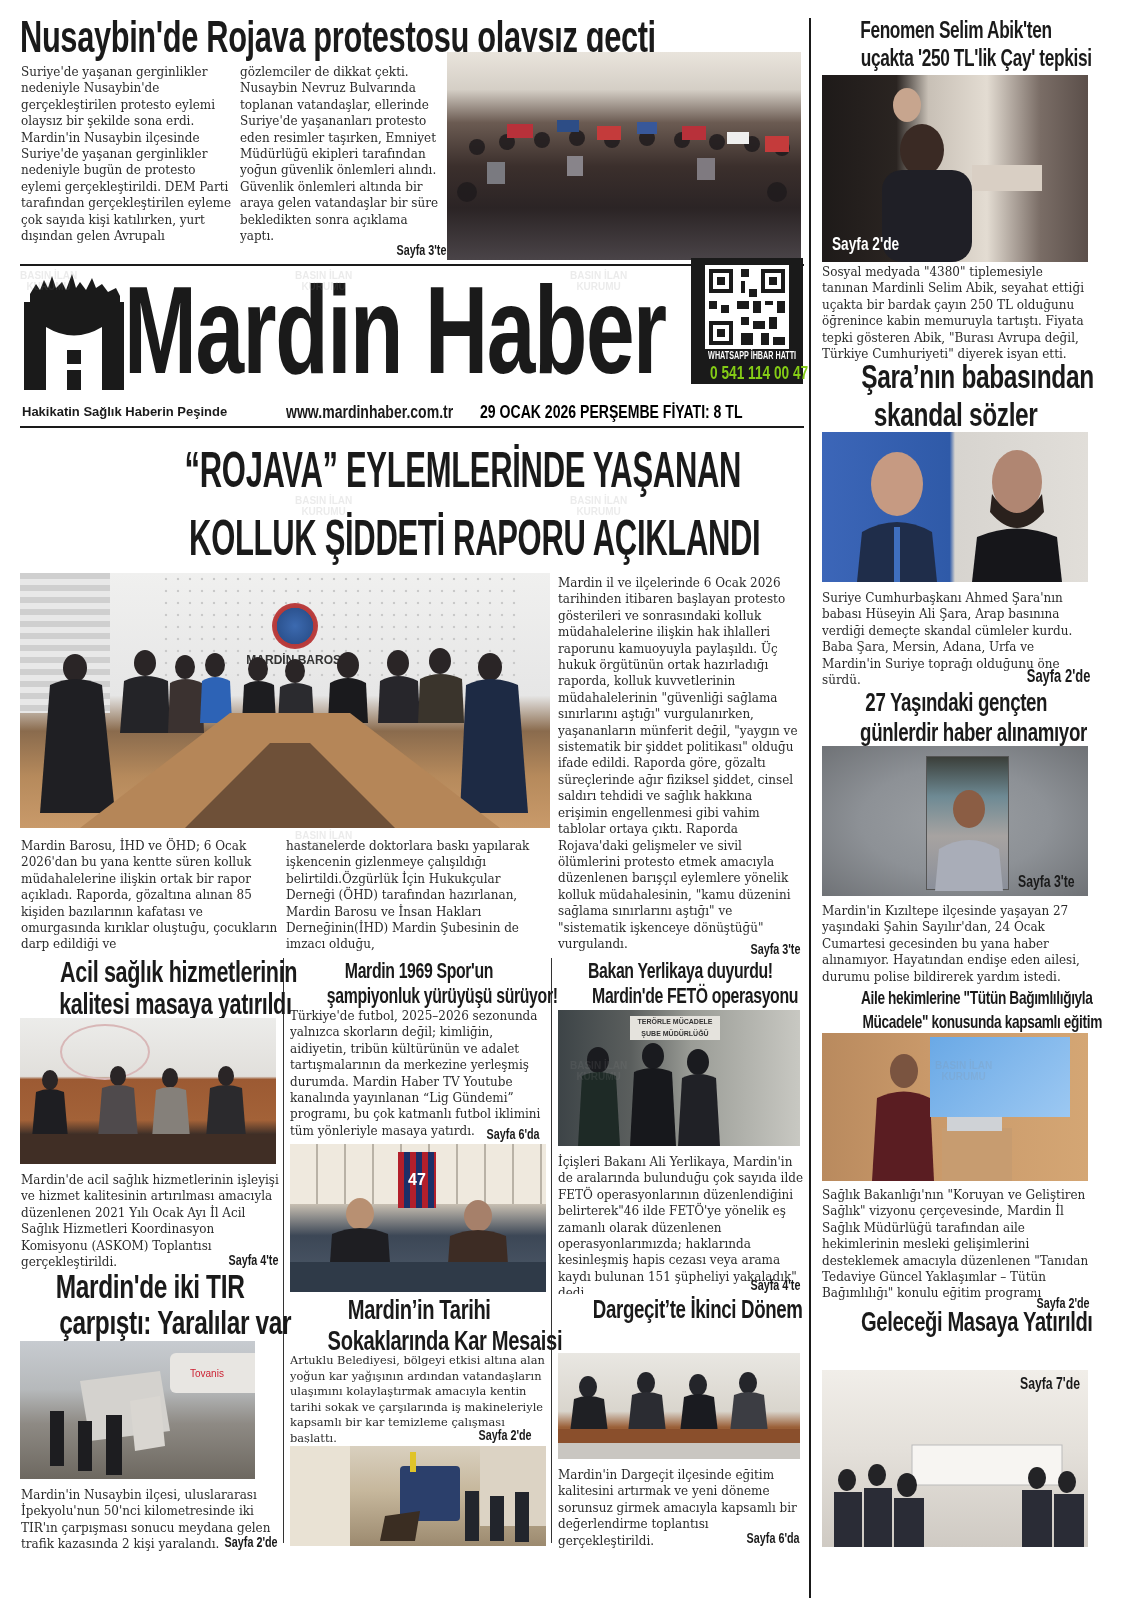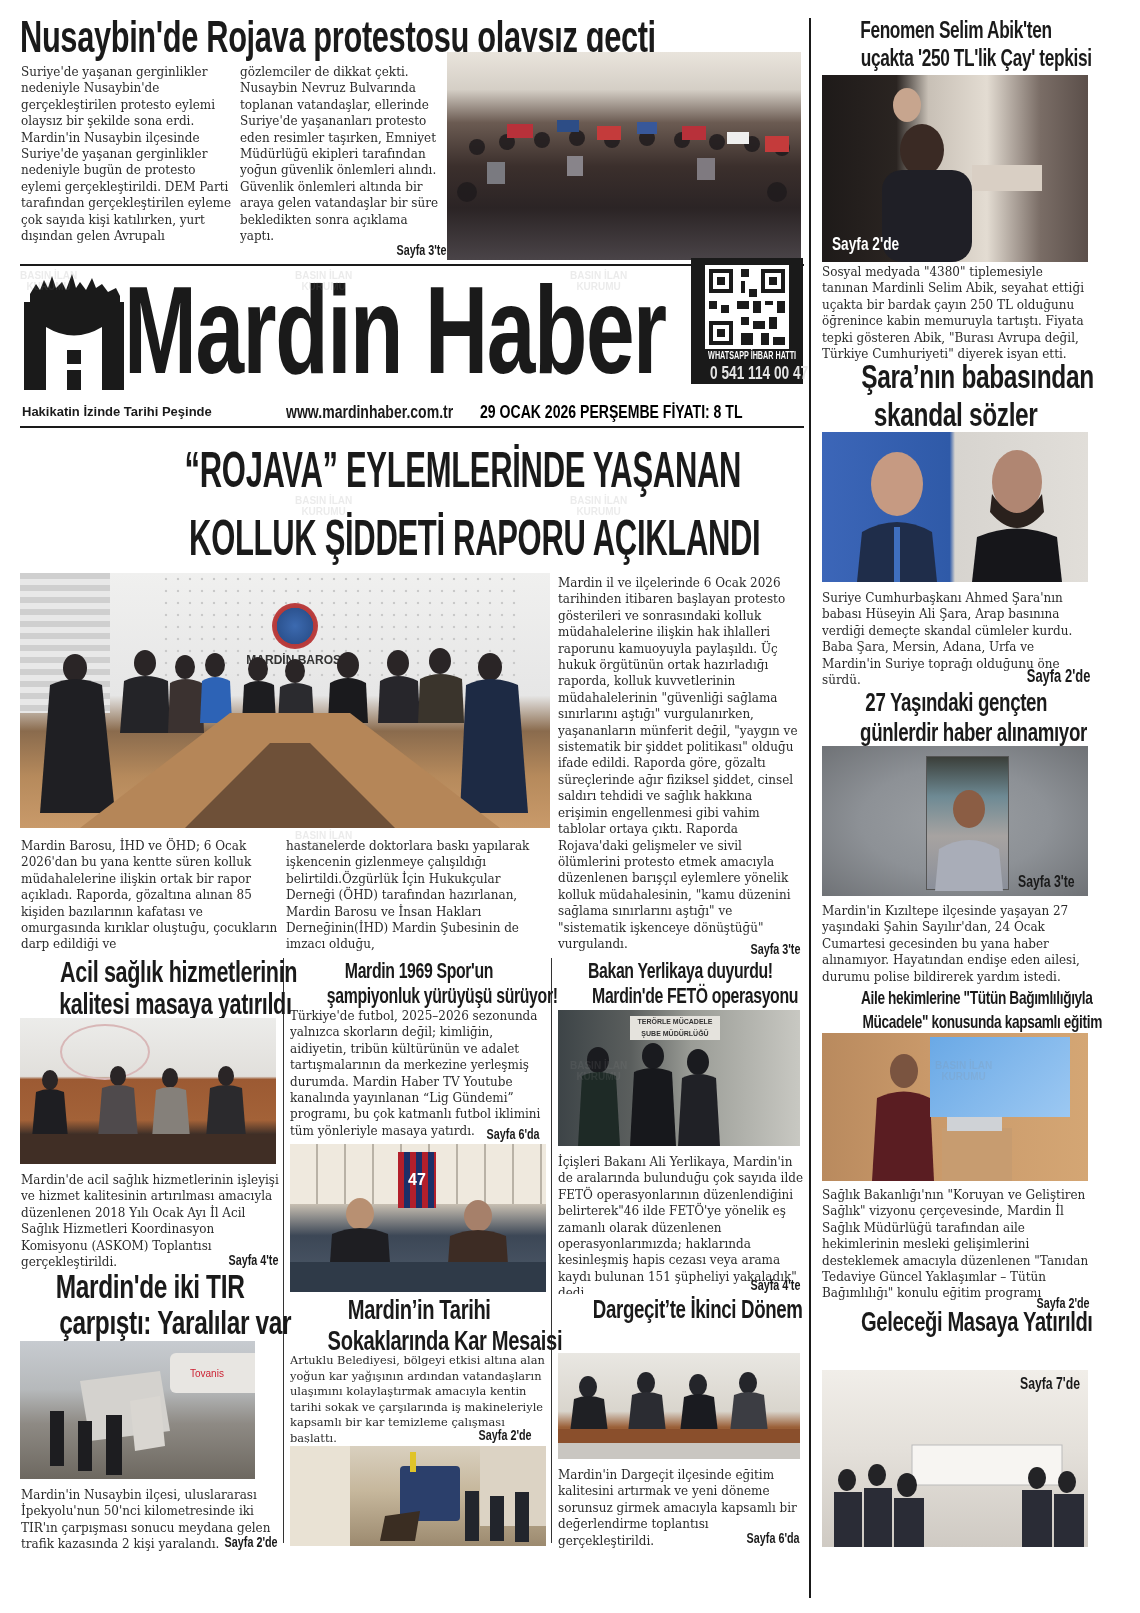--- a/index.html
+++ b/index.html
@@ -194,25 +194,25 @@
       </g>
     <g fill="#1a1a1a">
         <rect x="3" y="3" width="2" height="2"></rect>
         <rect x="16" y="3" width="2" height="2"></rect>
         <rect x="3" y="16" width="2" height="2"></rect>
       </g>
   </svg>
   <div class="abs" style="left:0; top:92px; width:112px; text-align:center; color:#fff; font-family:'Liberation Sans',sans-serif; font-weight:900; font-size:10px;">
     <span class="cond">WHATSAPP İHBAR HATTI</span>
   </div>
-  <div class="abs" style="left:0; top:104px; width:112px; text-align:center; color:#e5e5e5; font-family:'Liberation Sans',sans-serif; font-weight:900; font-size:19px;">
+  <div class="abs" style="left:0; top:104px; width:112px; text-align:center; color:#84cc16; font-family:'Liberation Sans',sans-serif; font-weight:900; font-size:19px;">
     <span class="cond">0 541 114 00 47</span>
   </div>
 </div>
-<div class="abs" style="left:22px; top:404px; font-family:'Liberation Sans',sans-serif; font-weight:700; font-size:13px; color:#1a1a1a;">Hakikatin İzinde Tarihi Peşinde</div>
+<div class="abs" style="left:22px; top:404px; font-family:'Liberation Sans',sans-serif; font-weight:700; font-size:13px; color:#1a1a1a;">Hakikatin Sağlık Haberin Peşinde</div>
 <div class="abs" style="left:286px; top:402px; font-family:'Liberation Sans',sans-serif; font-weight:700; font-size:18px; color:#1a1a1a; white-space:nowrap;">
   <span class="condL" style="transform:scaleX(0.78);">www.mardinhaber.com.tr</span>
 </div>
 <div class="abs" style="left:480px; top:401px; font-family:'Liberation Sans',sans-serif; font-weight:700; font-size:19px; color:#000000; white-space:nowrap;">
   <span class="condL" style="transform:scaleX(0.74);">29 OCAK 2026 PERŞEMBE FİYATI: 8 TL</span>
 </div>
 <div class="hline" style="left:20px; top:426px; width:784px;"></div>
 
 <div class="abs hl center" style="left:14px; top:436px; width:796px; font-size:50px; line-height:68px;">
   <div><span class="cond" style="transform:scaleX(0.62);">“ROJAVA” EYLEMLERİNDE YAŞANAN</span></div>
@@ -275,21 +275,21 @@
         <ellipse cx="150" cy="60" rx="8" ry="10"></ellipse>
         <ellipse cx="206" cy="58" rx="8" ry="10"></ellipse>
       </g>
       <path d="M12 120 L16 74 Q30 68 44 74 L48 120 Z" fill="#1e1e22"></path>
       <path d="M78 120 L82 70 Q98 64 114 70 L118 120 Z" fill="#4f4a4c"></path>
       <path d="M132 120 L136 72 Q150 66 166 72 L170 120 Z" fill="#85807a"></path>
       <path d="M186 120 L190 70 Q206 64 222 70 L226 120 Z" fill="#2b2a2d"></path>
       <rect x="0" y="116" width="256" height="30" fill="#402e25"></rect>
     </svg>
 </div>
-<div class="abs body" style="left:21px; top:1172px; width:258px; height:98px; overflow:hidden;">Mardin'de acil sağlık hizmetlerinin işleyişi ve hizmet kalitesinin artırılması amacıyla düzenlenen 2018 Yılı Ocak Ayı İl Acil Sağlık Hizmetleri Koordinasyon Komisyonu (ASKOM) Toplantısı gerçekleştirildi.</div>
+<div class="abs body" style="left:21px; top:1172px; width:258px; height:98px; overflow:hidden;">Mardin'de acil sağlık hizmetlerinin işleyişi ve hizmet kalitesinin artırılması amacıyla düzenlenen 2021 Yılı Ocak Ayı İl Acil Sağlık Hizmetleri Koordinasyon Komisyonu (ASKOM) Toplantısı gerçekleştirildi.</div>
 <div class="abs" style="left:178px; top:1250px; width:100px; text-align:right;">
   <span class="sayfa">Sayfa 4'te</span>
 </div>
 <div class="abs hl center" style="left:14px; top:1268px; width:272px; font-size:34px; line-height:36px;">
   <div><span class="cond">Mardin'de iki TIR</span></div>
   <div><span class="cond">çarpıştı: Yaralılar var</span></div>
 </div>
 <div class="photo" style="left:20px; top:1341px; width:235px; height:138px; background:linear-gradient(180deg,#c7cbd0 0%,#b6b9bb 35%,#8e8a84 60%,#6d6860 100%);">
   <svg width="256" height="138" viewBox="0 0 256 138">
       <rect x="150" y="12" width="100" height="40" rx="6" fill="#e8e6e2"></rect>

